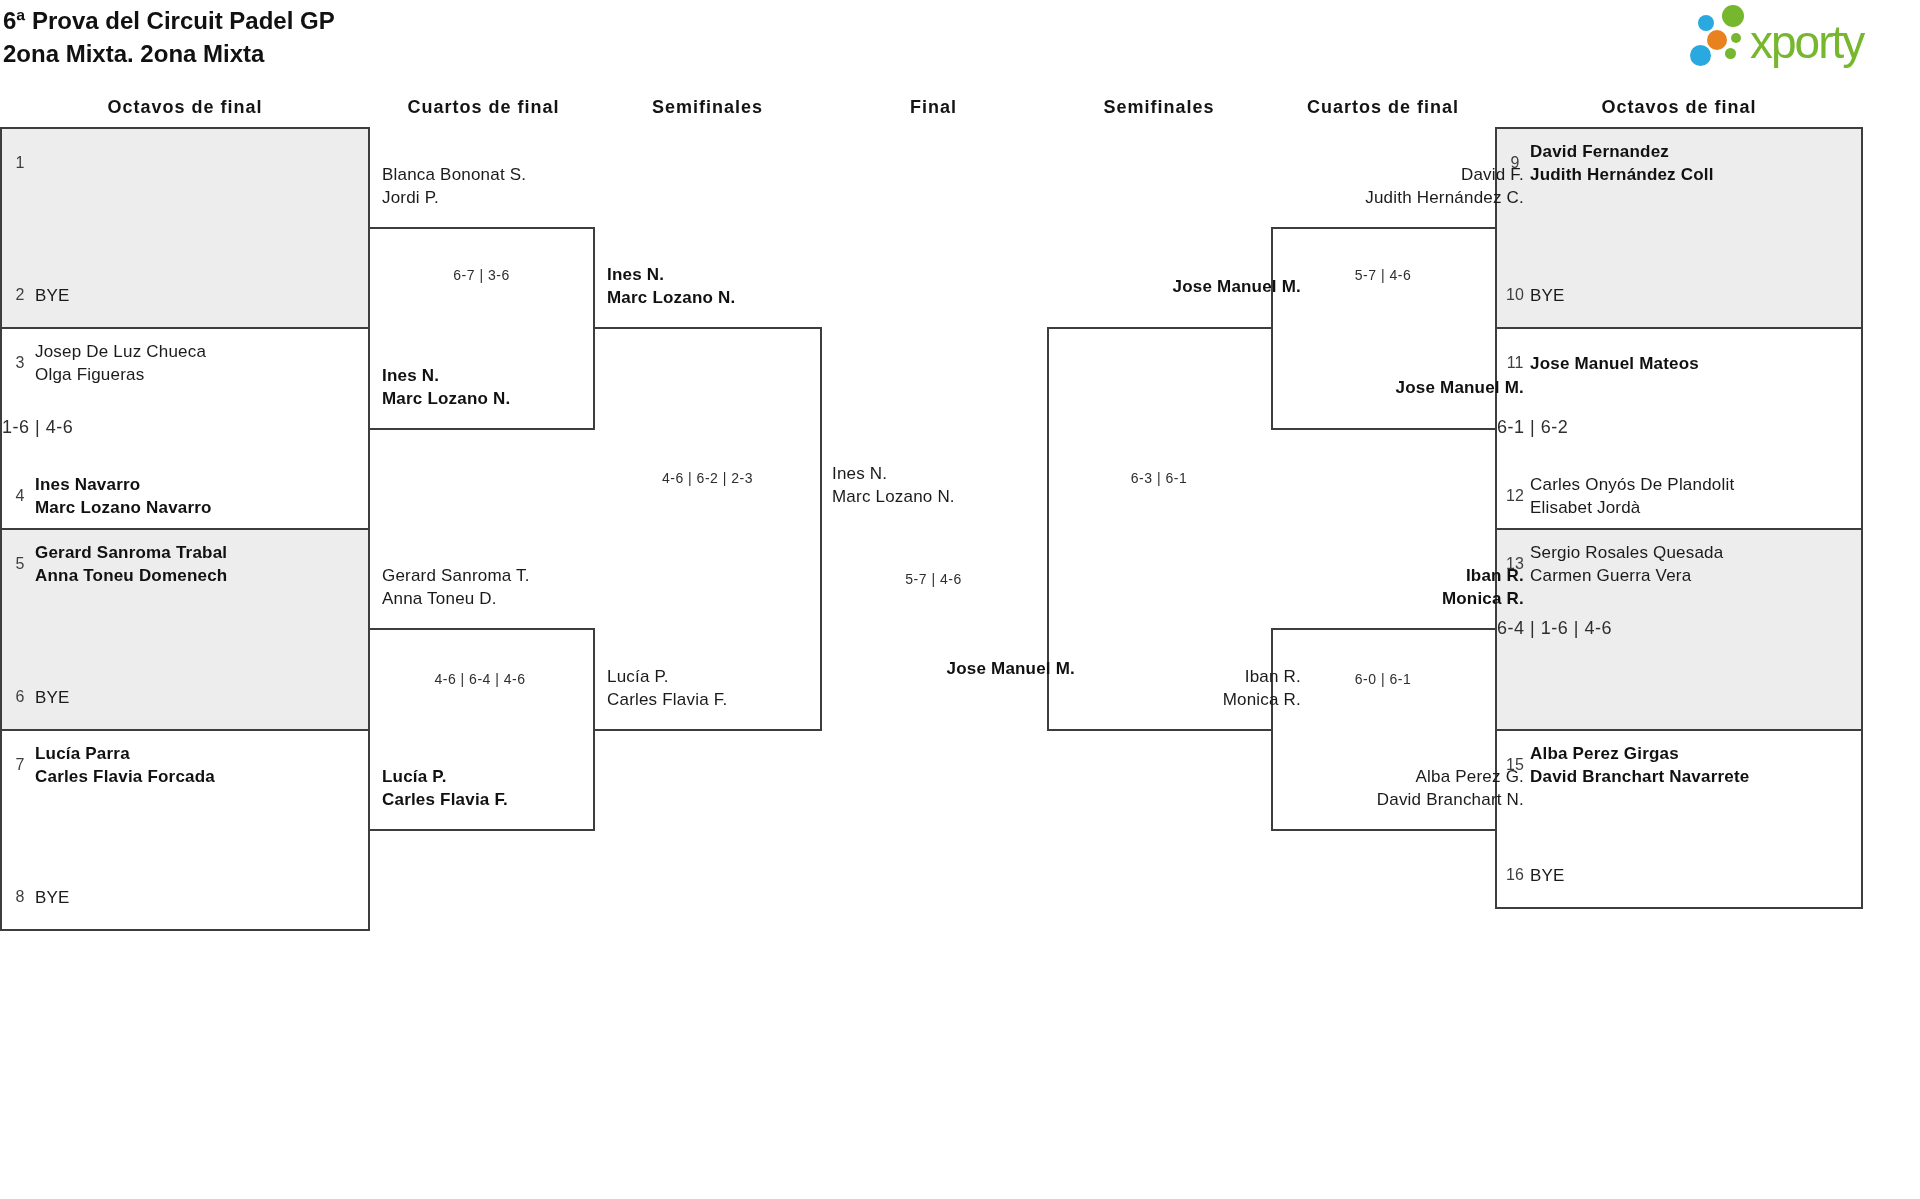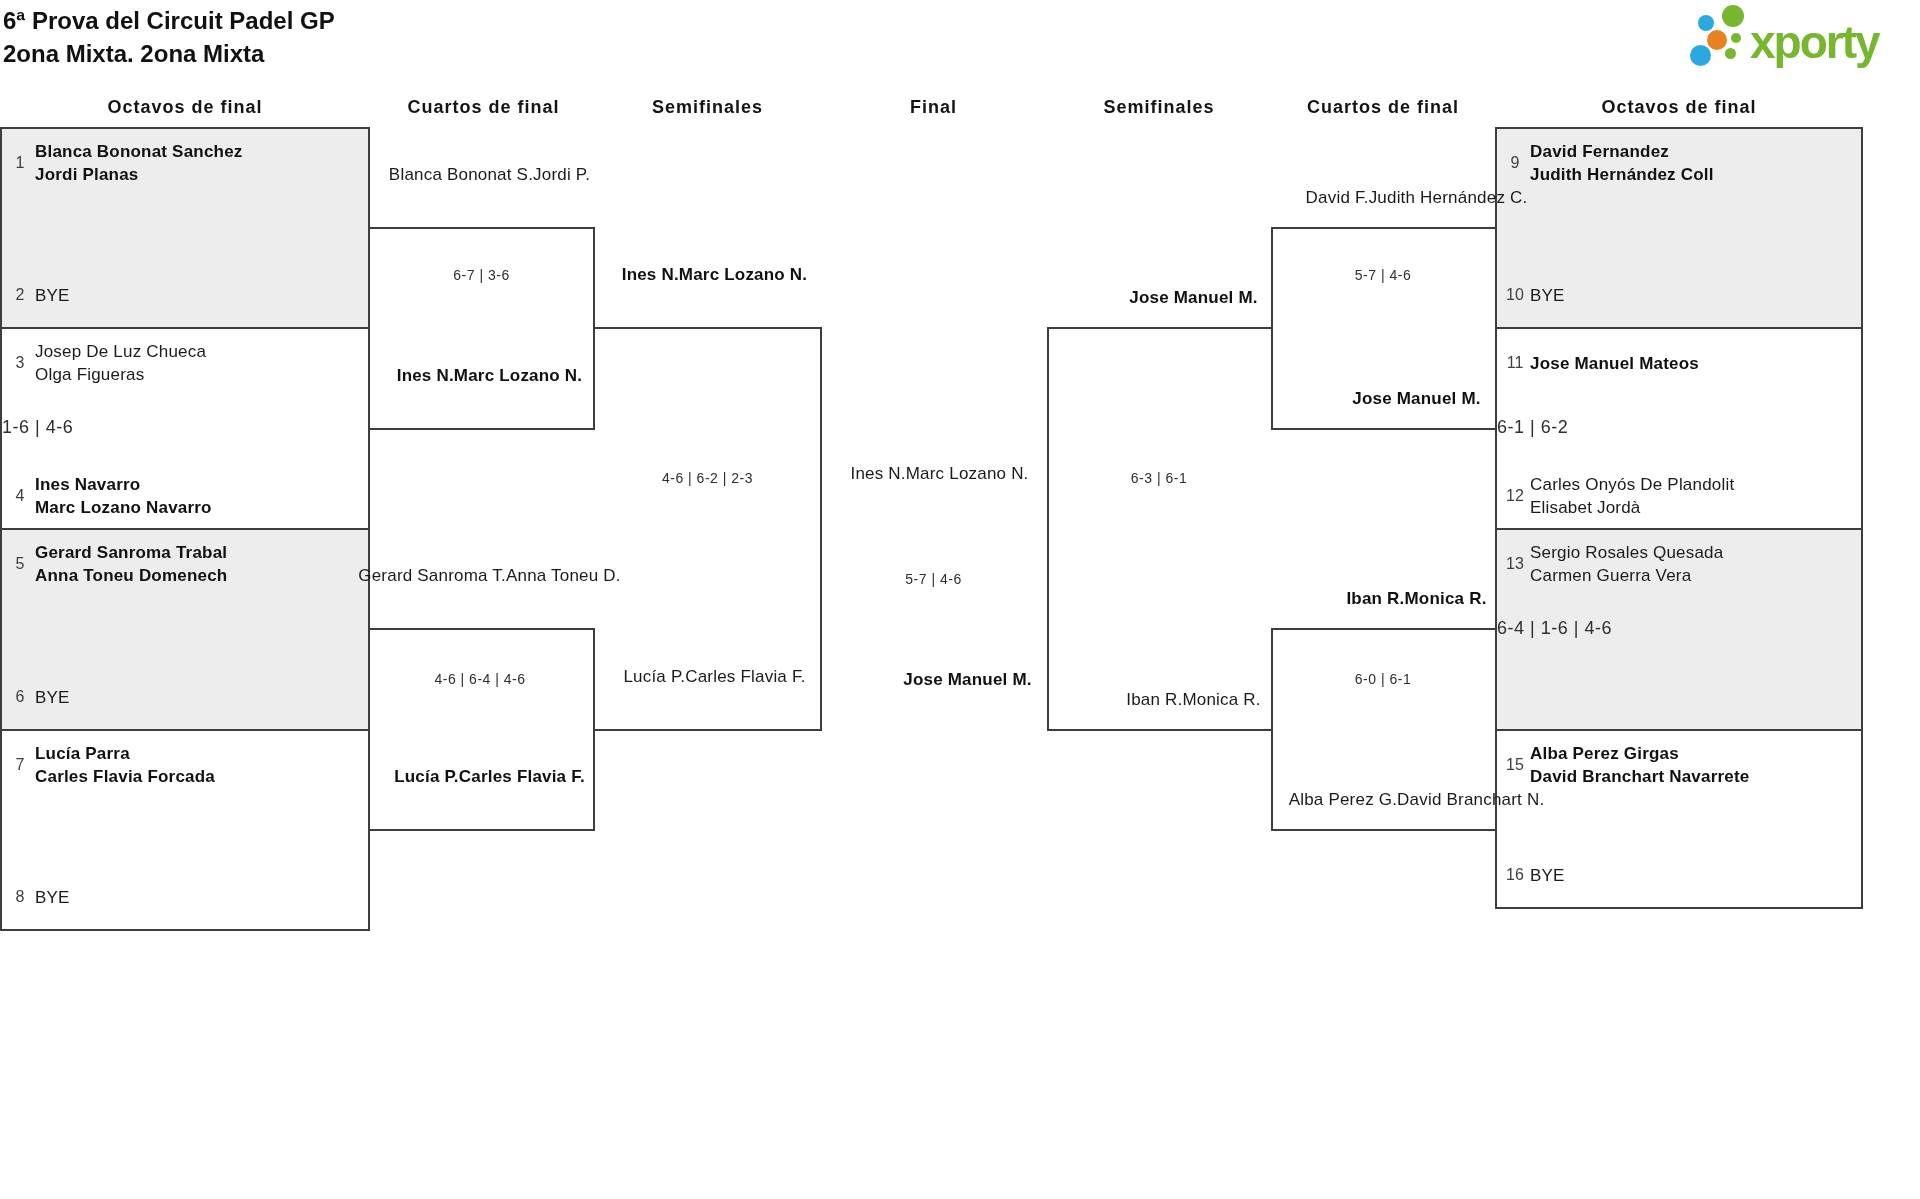--- a/index.html
+++ b/index.html
@@ -5,21 +5,21 @@
   html,body{margin:0;padding:0;background:#fff;}
   .page{position:relative;width:1920px;height:1199px;background:#fff;overflow:hidden;
         font-family:"Liberation Sans",sans-serif;color:#1b1b1b;padding-left:39px;}
 
   
   .title{position:absolute;left:3px;top:4px;font-size:24px;font-weight:bold;line-height:33px;color:#111;}
 
   
   .logo{position:absolute;left:1688px;top:3px;width:225px;height:78px;}
   .dot{position:absolute;border-radius:50%;}
-  .logo-text{position:absolute;left:62px;top:12px;font-size:46px;font-weight:bold;letter-spacing:-2px;}
+  .logo-text{position:absolute;left:62px;top:12px;font-size:46px;font-weight:normal;letter-spacing:-2px;}
 
   
   .rh{position:absolute;top:97px;text-align:center;font-size:18px;font-weight:bold;
       letter-spacing:1px;color:#141414;}
 
   
   .obox{position:absolute;width:370px;border:2px solid #3d3d3d;box-sizing:border-box;background:#fff;}
   .obox.right{width:368px;}
   .obox.g{background:#ededed;}
   .slot{position:absolute;left:0;right:0;height:48px;display:flex;align-items:center;}
@@ -31,21 +31,21 @@
   .win{font-weight:bold;color:#111;}
   .score{position:absolute;left:0;right:0;top:calc(50% - 12px);text-align:left;
          font-size:18px;color:#2e2e2e;letter-spacing:0.5px;}
 
   
   .cbox{position:absolute;border:2px solid #3d3d3d;box-sizing:border-box;background:transparent;}
   .cbox.no-left{border-left:none;}
   .cbox.no-right{border-right:none;}
 
   
-  .lbl{position:absolute;height:46px;width:215px;display:flex;flex-direction:row;justify-content:center;}
+  .lbl{position:absolute;height:46px;width:215px;display:flex;flex-direction:column;justify-content:center;}
   .lbl.la{align-items:flex-start;text-align:left;}
   .lbl.ra{align-items:flex-end;text-align:right;}
 
   
   .cscore{position:absolute;text-align:center;font-size:14px;color:#2e2e2e;letter-spacing:0.5px;}
 </style>
 </head>
 <body>
 
 <div class="page">
@@ -69,24 +69,20 @@
   <div class="rh" style="left:370px;width:227px;">Cuartos de final</div>
   <div class="rh" style="left:595px;width:225px;">Semifinales</div>
   <div class="rh" style="left:820px;width:227px;">Final</div>
   <div class="rh" style="left:1047px;width:224px;">Semifinales</div>
   <div class="rh" style="left:1271px;width:224px;">Cuartos de final</div>
   <div class="rh" style="left:1495px;width:368px;">Octavos de final</div>
 
   <div class="obox g" style="left:0;top:127px;height:202px;">
     <div class="slot top">
       <span class="num">1</span>
-      <div class="names">
-        <span class="line nm win">Blanca Bononat Sanchez</span>
-        <span class="line nm win">Jordi Planas</span>
-      </div>
     </div>
 
     <div class="slot bot">
       <span class="num">2</span>
       <div class="names">
         <span class="line nm">BYE</span>
 
       </div>
     </div>
   </div>

